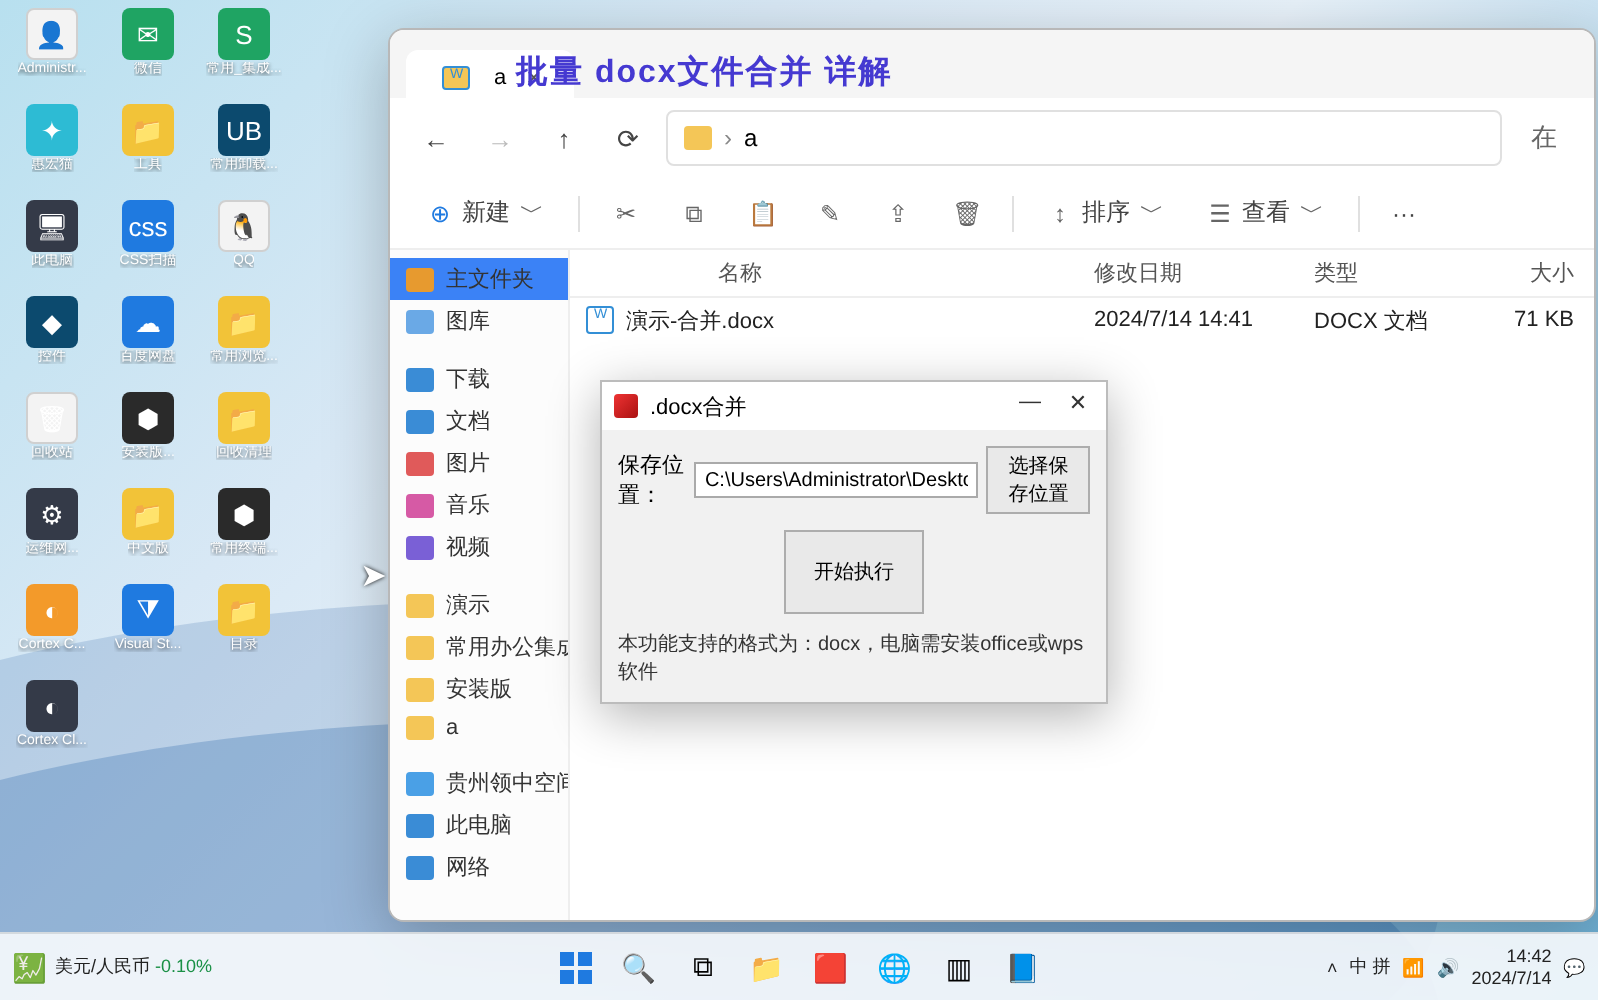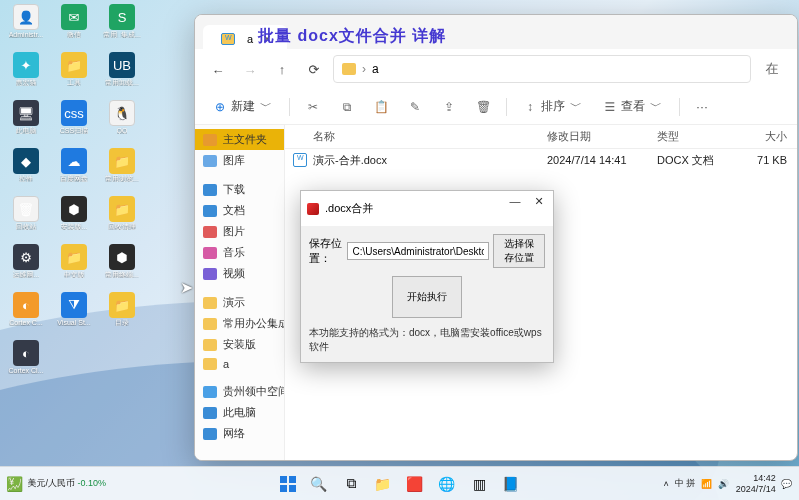--- a/index.html
+++ b/index.html
@@ -48,36 +48,36 @@
   .pathicon{width:14px;height:12px;background:#f4c657;border-radius:2px;}
 
   .toolbar{height:36px;border-bottom:1px solid #eee;display:flex;align-items:center;padding:0 10px;gap:4px;font-size:12px;color:#444;}
   .tbtn{height:26px;padding:0 8px;display:flex;align-items:center;gap:4px;border-radius:4px;cursor:pointer;}
   .tico{width:14px;text-align:center;color:#666;font-size:12px;}
   .tsep{width:1px;height:18px;background:#e0e0e0;margin:0 4px;}
 
   .body { flex:1; display:flex; min-height:0;}
   .side { width: 90px; border-right:1px solid #eee; padding:4px 0; overflow:hidden; background:#fcfcfc;}
   .sitem{display:flex;align-items:center;gap:6px;padding:3px 8px;font-size:11px;color:#333;cursor:pointer;white-space:nowrap;overflow:hidden;}
-  .sitem.active{background:#eab308;}
+  .sitem.active{background:#3b82f6;}
   .sglyph{width:14px;height:12px;border-radius:2px;flex:0 0 14px;}
   .content{flex:1;display:flex;flex-direction:column;position:relative;}
-  .colhdr{height:24px;display:flex;align-items:center;font-size:11px;color:#555;border-bottom:1px solid #eee;}
+  .colhdr{height:24px;display:flex;align-items:center;font-size:11px;color:#555;border-bottom:1px solid #eee;padding-left:46px;}
   .col-name{flex:1;padding-left:28px;}
   .col-date{width:110px;}
   .col-type{width:80px;}
   .col-size{width:60px;padding-right:10px;text-align:right;}
   .files{flex:1;}
   .frow{display:flex;align-items:center;height:22px;font-size:11px;color:#222;}
   .fic{width:14px;height:14px;margin:0 6px 0 8px;background:#fff;border:1px solid #338fd6;border-radius:2px;position:relative;}
   .fic::after{content:"W";position:absolute;font-size:7px;color:#338fd6;left:3px;top:0;}
 
   
   .dialog{position:absolute;left:300px;top:190px;width:254px;background:#f1f1f1;border:1px solid #bcbcbc;box-shadow:0 6px 24px rgba(0,0,0,.3);font-size:11px;}
-  .dlgtitle{height:35px;background:#fff;display:flex;align-items:center;padding:0 6px;gap:6px;position:relative;}
+  .dlgtitle{height:24px;background:#fff;display:flex;align-items:center;padding:0 6px;gap:6px;position:relative;}
   .dlgtitle .mic{width:12px;height:12px;background:linear-gradient(135deg,#e33,#a11);border-radius:2px;}
   .dlgctl{position:absolute;right:2px;top:0;display:flex;}
   .dlgctlbtn{width:24px;height:20px;display:flex;align-items:center;justify-content:center;font-size:11px;color:#333;cursor:pointer;}
   .dlgbody{padding:8px;}
   .dlgrow{display:flex;align-items:center;gap:4px;margin-bottom:8px;}
   .dlginput{flex:1;height:18px;border:1px solid #aaa;background:#fff;font-size:10px;padding:0 4px;}
   .dlgbtn{background:#e9e9e9;border:1px solid #adadad;padding:2px 6px;font-size:10px;cursor:pointer;}
   .dlgmain{text-align:center;margin-bottom:8px;}
   .dlghint{font-size:10px;color:#333;}
 

